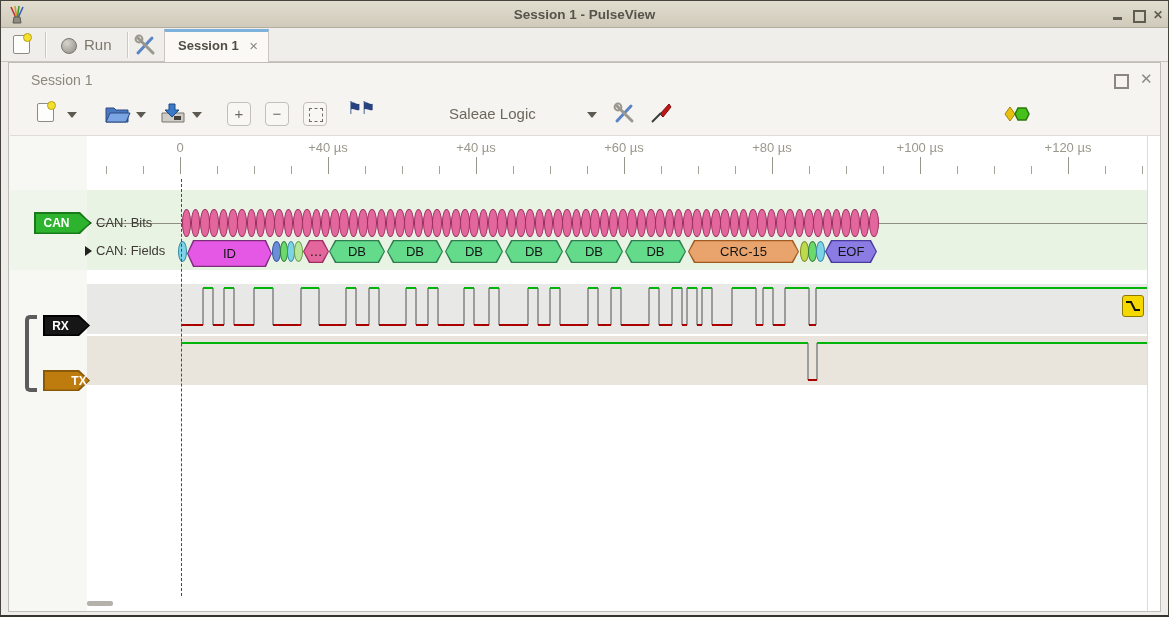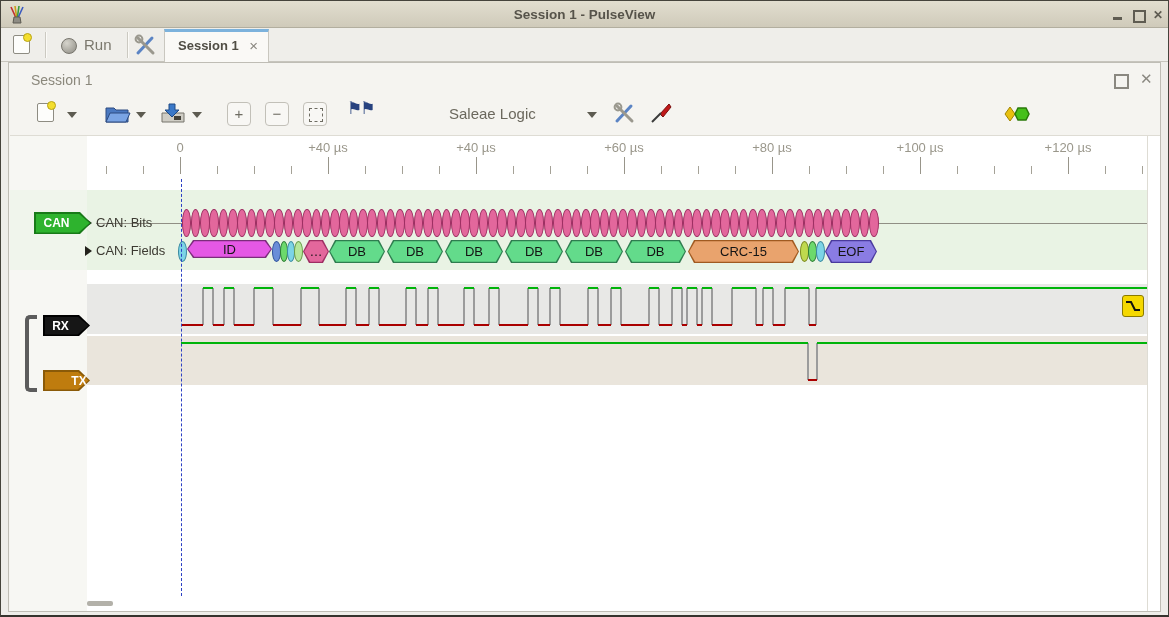--- a/index.html
+++ b/index.html
@@ -269,21 +269,21 @@
       <div style="position: absolute; left: 784.64px; top: 73px; width: 9.6px; height: 28px; background: rgb(227, 103, 156); border: 1px solid rgb(158, 47, 99); border-radius: 50%; box-sizing: border-box; z-index: 2;"></div>
       <div style="position: absolute; left: 793.93px; top: 73px; width: 9.6px; height: 28px; background: rgb(227, 103, 156); border: 1px solid rgb(158, 47, 99); border-radius: 50%; box-sizing: border-box; z-index: 2;"></div>
       <div style="position: absolute; left: 803.22px; top: 73px; width: 9.6px; height: 28px; background: rgb(227, 103, 156); border: 1px solid rgb(158, 47, 99); border-radius: 50%; box-sizing: border-box; z-index: 2;"></div>
       <div style="position: absolute; left: 812.51px; top: 73px; width: 9.6px; height: 28px; background: rgb(227, 103, 156); border: 1px solid rgb(158, 47, 99); border-radius: 50%; box-sizing: border-box; z-index: 2;"></div>
       <div style="position: absolute; left: 821.8px; top: 73px; width: 9.6px; height: 28px; background: rgb(227, 103, 156); border: 1px solid rgb(158, 47, 99); border-radius: 50%; box-sizing: border-box; z-index: 2;"></div>
       <div style="position: absolute; left: 831.09px; top: 73px; width: 9.6px; height: 28px; background: rgb(227, 103, 156); border: 1px solid rgb(158, 47, 99); border-radius: 50%; box-sizing: border-box; z-index: 2;"></div>
       <div style="position: absolute; left: 840.38px; top: 73px; width: 9.6px; height: 28px; background: rgb(227, 103, 156); border: 1px solid rgb(158, 47, 99); border-radius: 50%; box-sizing: border-box; z-index: 2;"></div>
       <div style="position: absolute; left: 849.67px; top: 73px; width: 9.6px; height: 28px; background: rgb(227, 103, 156); border: 1px solid rgb(158, 47, 99); border-radius: 50%; box-sizing: border-box; z-index: 2;"></div>
       <div style="position: absolute; left: 858.96px; top: 73px; width: 9.6px; height: 28px; background: rgb(227, 103, 156); border: 1px solid rgb(158, 47, 99); border-radius: 50%; box-sizing: border-box; z-index: 2;"></div>
       <div style="position: absolute; left: 168px; top: 105px; width: 9px; height: 21px; background: rgb(124, 212, 230); border: 1px solid rgb(58, 138, 160); border-radius: 50%; box-sizing: border-box; z-index: 2;"></div>
-      <div style="position: absolute; left: 177px; top: 104px; width: 85px; height: 18px; background: rgb(123, 45, 123); clip-path: polygon(6px 0px, calc(100% - 6px) 0px, 100% 50%, calc(100% - 6px) 100%, 6px 100%, 0px 50%); z-index: 2;">
+      <div style="position: absolute; left: 177px; top: 104px; width: 85px; height: 27px; background: rgb(123, 45, 123); clip-path: polygon(6px 0px, calc(100% - 6px) 0px, 100% 50%, calc(100% - 6px) 100%, 6px 100%, 0px 50%); z-index: 2;">
         <div style="position: absolute; inset: 1.2px; background: rgb(229, 88, 229); clip-path: polygon(6px 0px, calc(100% - 6px) 0px, 100% 50%, calc(100% - 6px) 100%, 6px 100%, 0px 50%);"></div>
         <div class="fldtxt" style="position: absolute;">ID</div>
       </div>
       <div style="position: absolute; left: 262px; top: 105px; width: 9px; height: 21px; background: rgb(106, 142, 216); border: 1px solid rgb(49, 85, 158); border-radius: 50%; box-sizing: border-box; z-index: 2;"></div>
       <div style="position: absolute; left: 270px; top: 105px; width: 8px; height: 21px; background: rgb(108, 217, 108); border: 1px solid rgb(46, 125, 50); border-radius: 50%; box-sizing: border-box; z-index: 2;"></div>
       <div style="position: absolute; left: 277px; top: 105px; width: 8px; height: 21px; background: rgb(124, 212, 230); border: 1px solid rgb(58, 138, 160); border-radius: 50%; box-sizing: border-box; z-index: 2;"></div>
       <div style="position: absolute; left: 284px; top: 105px; width: 9px; height: 21px; background: rgb(182, 232, 156); border: 1px solid rgb(106, 158, 74); border-radius: 50%; box-sizing: border-box; z-index: 2;"></div>
       <div style="position: absolute; left: 293px; top: 104px; width: 26px; height: 23px; background: rgb(158, 47, 99); clip-path: polygon(6px 0px, calc(100% - 6px) 0px, 100% 50%, calc(100% - 6px) 100%, 6px 100%, 0px 50%); z-index: 2;">
         <div style="position: absolute; inset: 1.2px; background: rgb(227, 103, 156); clip-path: polygon(6px 0px, calc(100% - 6px) 0px, 100% 50%, calc(100% - 6px) 100%, 6px 100%, 0px 50%);"></div>
         <div class="fldtxt" style="position: absolute;">…</div>

